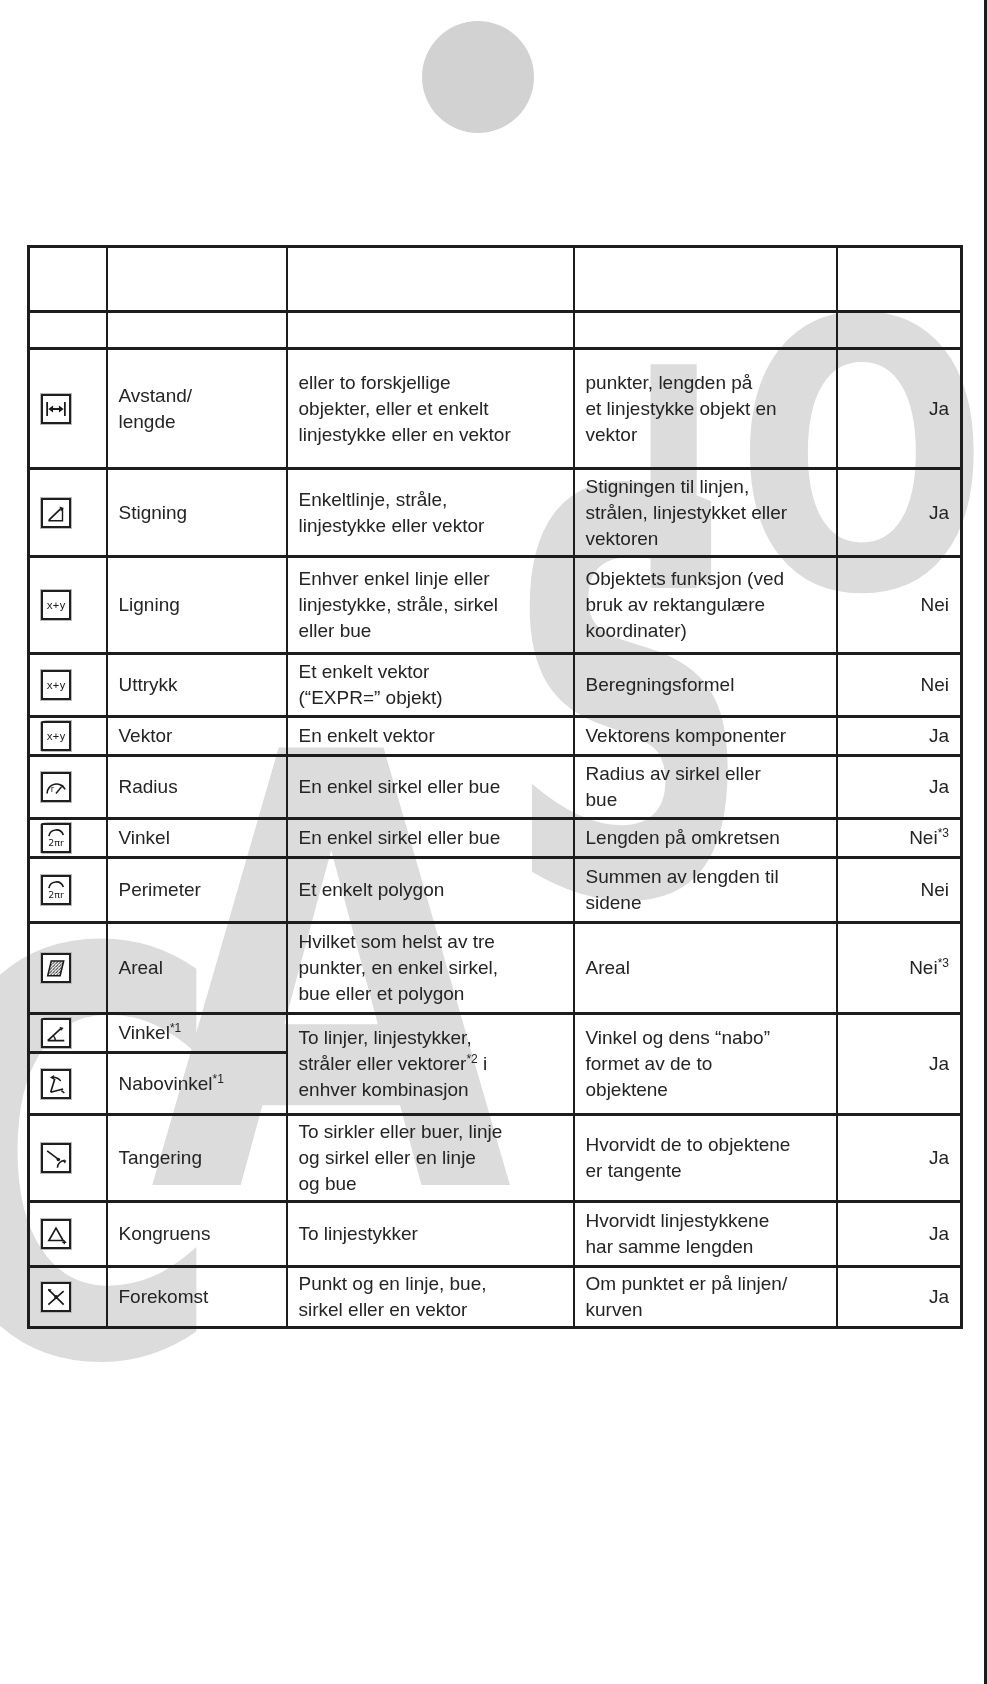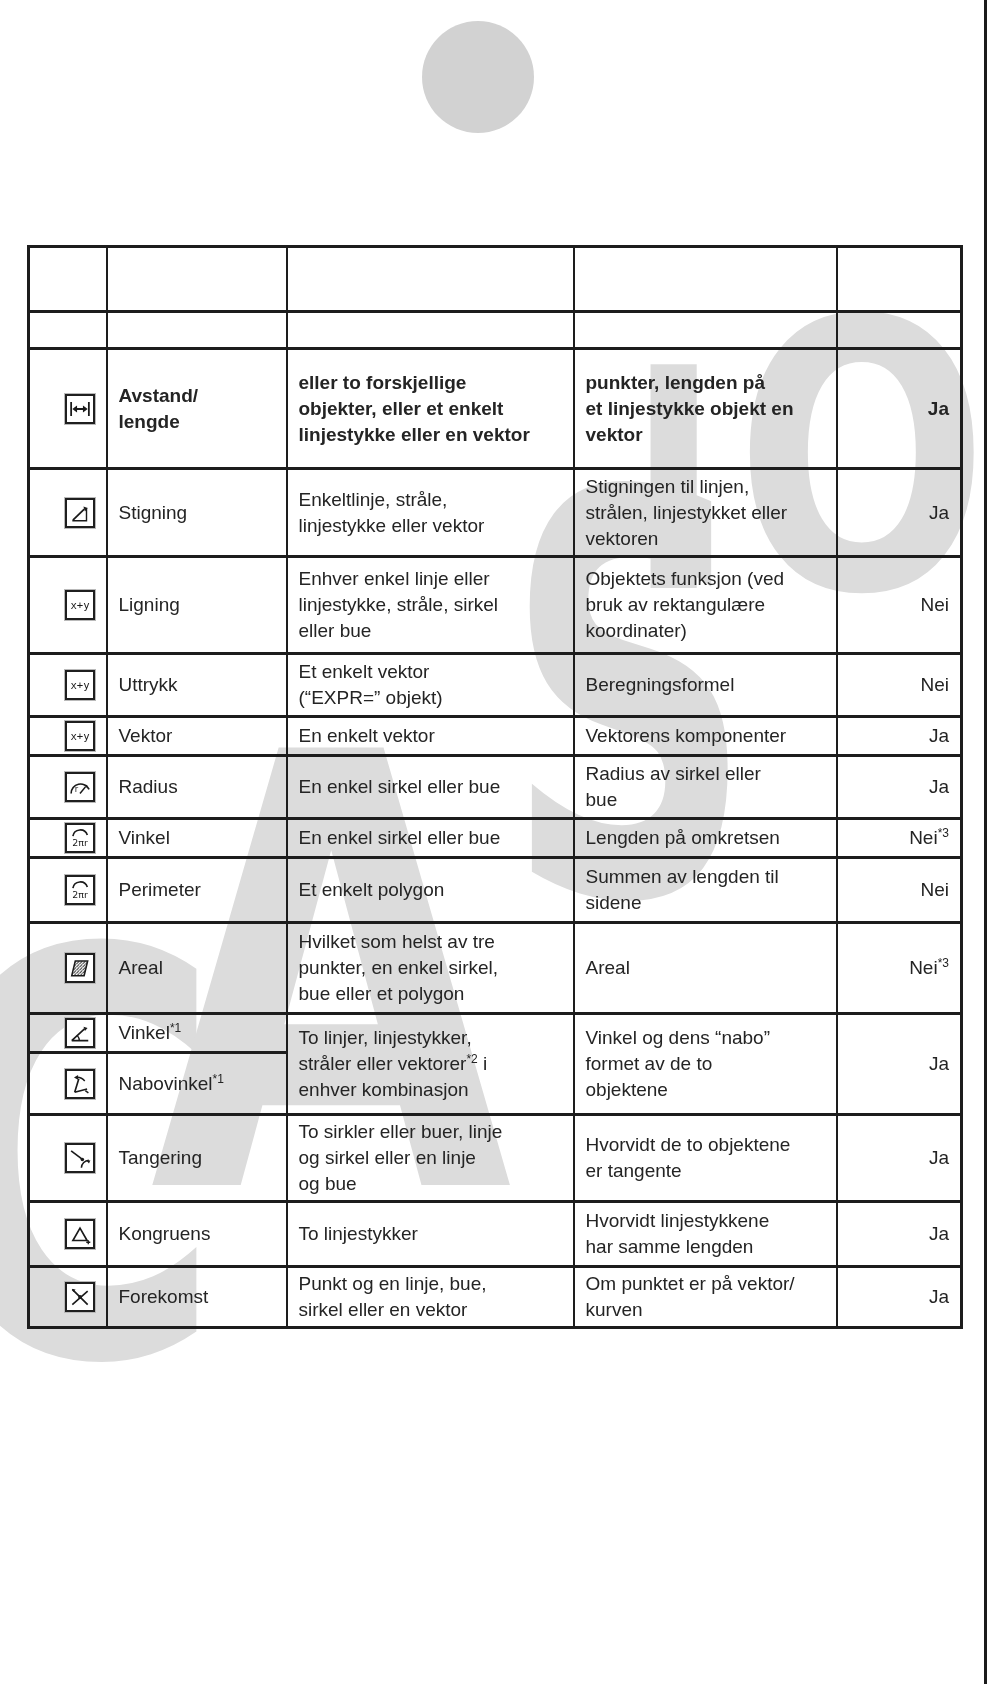--- a/index.html
+++ b/index.html
@@ -25,21 +25,21 @@
     position:absolute; left:27px; top:245px; width:933px;
     border-collapse:collapse; table-layout:fixed;
     border:3px solid #1d1d1d;
   }
   table.tbl td{
     border:2px solid #1d1d1d; border-top-width:3px; border-bottom-width:3px;
     vertical-align:middle; padding:3px 11px;
     font-size:19px; line-height:26px; color:#242424;
     white-space:pre-line; overflow:hidden;
   }
-  td.icon-cell{text-align:right; padding:0;}
+  td.icon-cell{text-align:left; padding:0;border-radius:31px;}
   td.val-cell{text-align:right; padding:3px 4px;}
   td.hcell{padding:0;}
   sup{font-size:12px; line-height:0; vertical-align:super;}
 
   .iconbox{
     display:inline-block; width:26px; height:26px; background:#ffffff;
     border:2px solid #1f1f1f; box-shadow:0 0 0 1px #b9b9b9; vertical-align:middle;
   }
   .iconbox svg{display:block; width:100%; height:100%;}
 </style>
@@ -72,21 +72,21 @@
           <td class="hcell"></td>
           <td class="hcell"></td>
         </tr>
         <tr style="height: 37px;">
           <td class="hcell"></td>
           <td class="hcell"></td>
           <td class="hcell"></td>
           <td class="hcell"></td>
           <td class="hcell"></td>
         </tr>
-        <tr style="height: 120px; font-weight: bold;">
+        <tr style="height: 120px;">
           <td class="icon-cell"><span class="iconbox"><svg viewBox="0 0 22 22">
                 <g stroke="#1a1a1a" stroke-width="1.5" fill="none">
                   <path d="M3.5 5v12M18.5 5v12M6 11h10"></path>
                 </g>
                 <path d="M8.5 8L4.5 11l4 3z" fill="#1a1a1a"></path>
                 <path d="M13.5 8l4 3-4 3z" fill="#1a1a1a"></path>
               </svg></span></td>
           <td>Avstand/
 lengde</td>
           <td>eller to forskjellige
@@ -245,21 +245,21 @@
         </tr>
         <tr style="height: 60px;">
           <td class="icon-cell"><span class="iconbox"><svg viewBox="0 0 22 22" fill="none">
                 <path d="M4.5 4.5l13 13M17.5 6l-13 11.5" stroke="#1a1a1a" stroke-width="1.4"></path>
                 <circle cx="11" cy="11" r="1.6" fill="#1a1a1a"></circle>
                 <path d="M4.2 4.2l3.1.5-2 2.1z" fill="#1a1a1a"></path>
               </svg></span></td>
           <td>Forekomst</td>
           <td>Punkt og en linje, bue,
 sirkel eller en vektor</td>
-          <td>Om punktet er på vektor/
+          <td>Om punktet er på linjen/
 kurven</td>
           <td class="val-cell">Ja</td>
         </tr>
       </tbody>
   </table>
 
   <div class="edge"></div>
 </div>
 
 </body></html>

